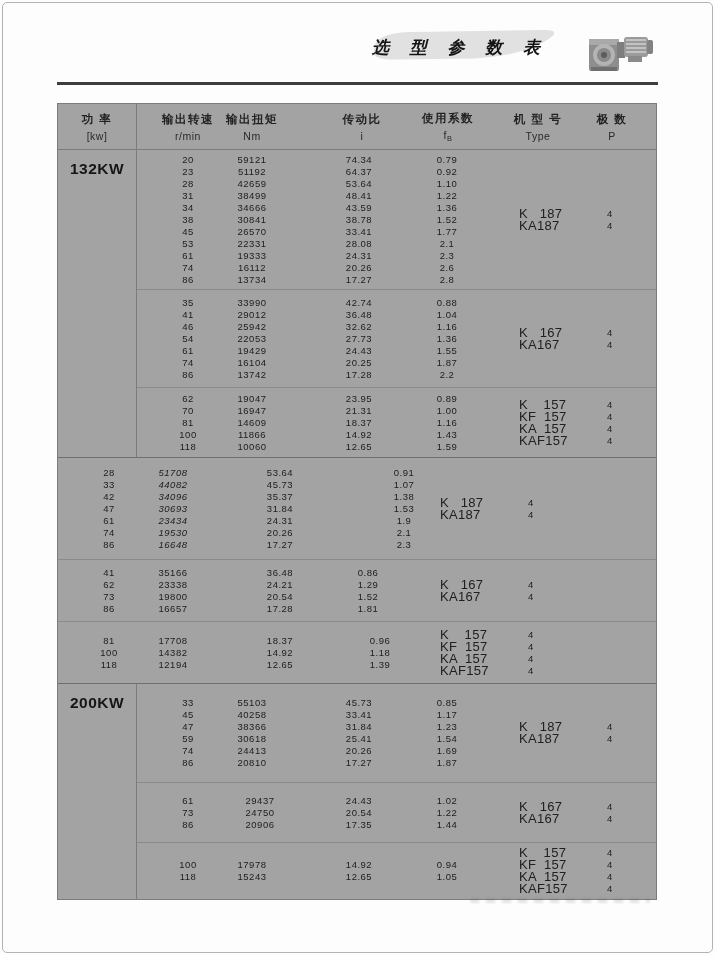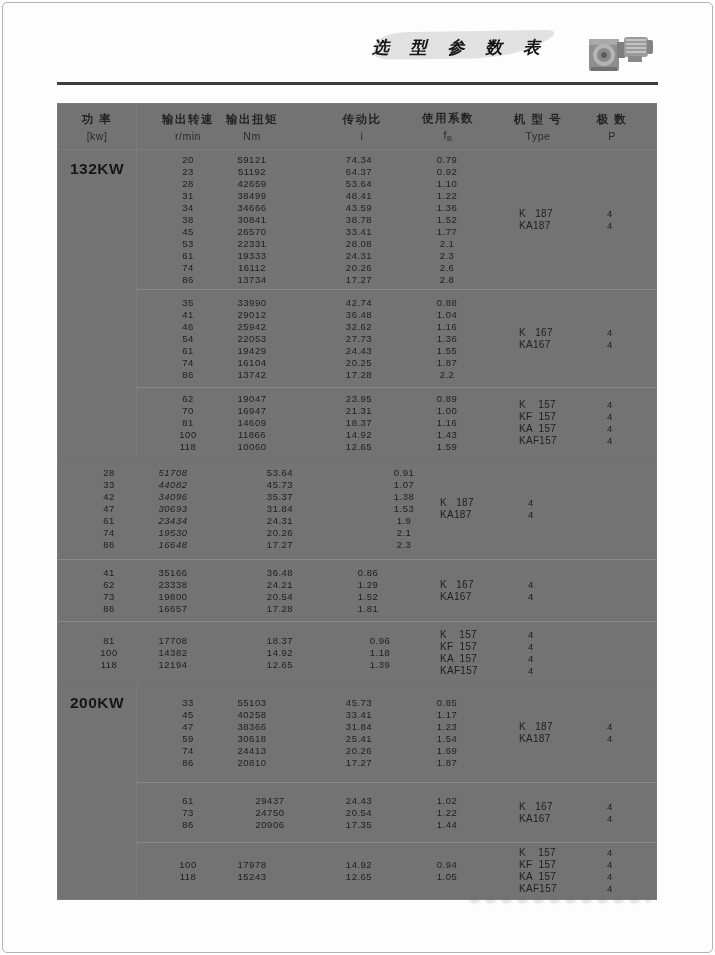--- a/index.html
+++ b/index.html
@@ -15,21 +15,21 @@
   .page-title{
     position:absolute;left:362px;top:36px;width:196px;text-align:center;
     font-size:17px;font-weight:bold;font-style:italic;letter-spacing:8px;color:#141414;
     white-space:nowrap;
   }
   .motor-photo{position:absolute;left:584px;top:30px;width:74px;height:46px;}
   .head-rule{position:absolute;left:57px;top:82px;width:601px;height:2.5px;background:#3d3d3d;}
   
   .ptable{
     position:absolute;left:57px;top:103px;width:600px;
-    border:1.5px solid #7c7c7c;box-sizing:border-box;background:#737373;
+    border:1.5px solid #7c7c7c;box-sizing:border-box;background:#a3a3a3;
   }
   .thead{position:relative;height:45px;border-bottom:1.2px solid #7c7c7c;}
   .power-hcell{
     position:absolute;left:0;top:0;width:79px;height:100%;border-right:1px solid #7c7c7c;
     display:flex;flex-direction:column;justify-content:center;align-items:center;gap:3px;box-sizing:border-box;
   }
   .hcell{
     position:absolute;top:0;height:100%;transform:translateX(-50%);
     display:flex;flex-direction:column;justify-content:center;align-items:center;gap:3px;
     text-align:center;white-space:nowrap;
@@ -46,21 +46,21 @@
   .power-label{font-size:15.5px;font-weight:bold;letter-spacing:.5px;color:#161616;}
   .blocks{flex:1;display:flex;flex-direction:column;min-width:0;}
   .block{position:relative;box-sizing:border-box;}
   .block + .block{border-top:1px solid #8a8a8a;}
   .cstack{
     position:absolute;top:50%;transform:translate(-50%,-50%);
     text-align:center;font-size:9.5px;line-height:12px;letter-spacing:.5px;color:#202020;white-space:nowrap;
   }
   .tstack{
     position:absolute;top:50%;transform:translateY(-50%);
-    text-align:left;font-size:10px;line-height:12px;letter-spacing:.3px;color:#202020;white-space:pre;
+    text-align:left;font-size:13px;line-height:12px;letter-spacing:.3px;color:#202020;white-space:pre;
   }
   .print-bleed{
     position:absolute;left:470px;top:898px;width:180px;height:5px;border-radius:3px;
     background:repeating-linear-gradient(90deg,rgba(80,80,80,.14) 0 9px,rgba(0,0,0,0) 9px 16px);
     filter:blur(1px);
   }
 </style>
 </head>
 <body>
 
@@ -419,21 +419,21 @@
                 <div class="ln">4</div>
                 <div class="ln">4</div>
               </div>
             </div>
             <div class="block" style="height: 60px;">
               <div class="cstack" style="left: 51px;">
                 <div class="ln">61</div>
                 <div class="ln">73</div>
                 <div class="ln">86</div>
               </div>
-              <div class="cstack" style="left: 133px;">
+              <div class="cstack" style="left: 123px;">
                 <div class="ln">29437</div>
                 <div class="ln">24750</div>
                 <div class="ln">20906</div>
               </div>
               <div class="cstack" style="left: 222px;">
                 <div class="ln">24.43</div>
                 <div class="ln">20.54</div>
                 <div class="ln">17.35</div>
               </div>
               <div class="cstack" style="left: 310px;">

